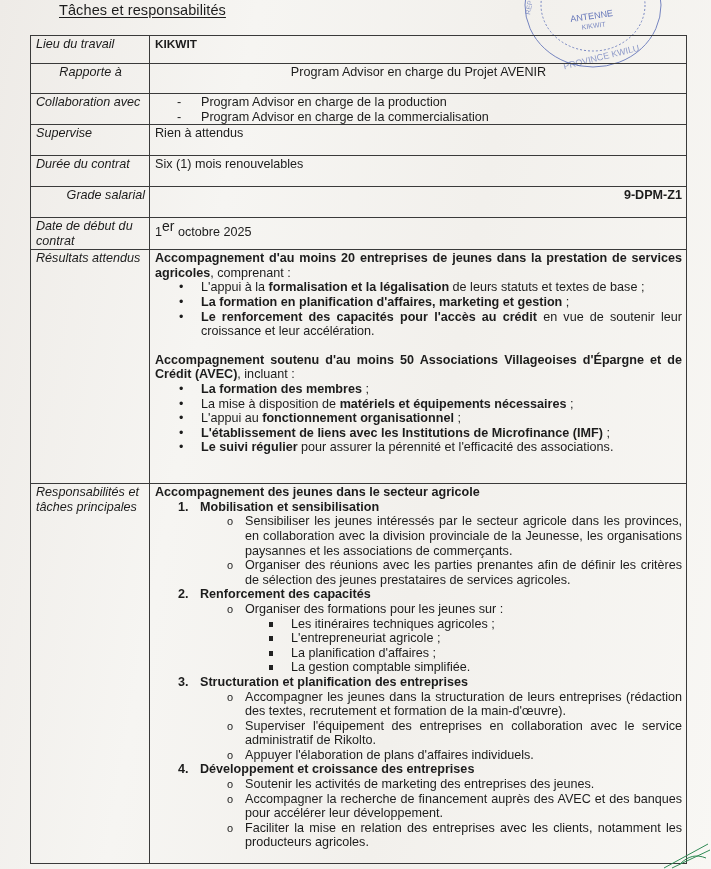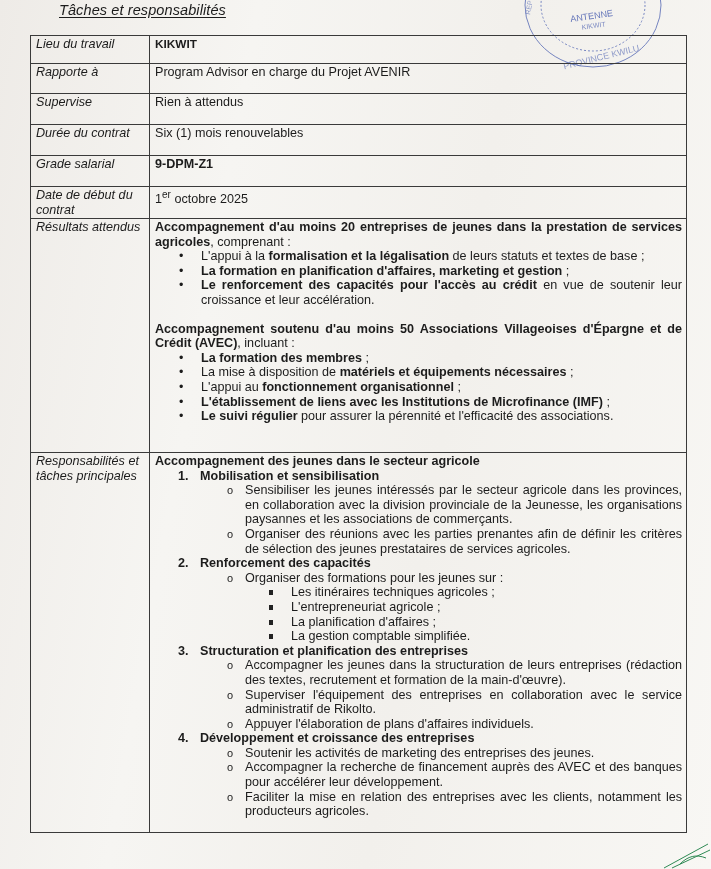--- a/index.html
+++ b/index.html
@@ -12,40 +12,39 @@
     line-height: 14.6px;
   }
   .paper {
     position: absolute; inset: 0;
     background: linear-gradient(100deg, #eeebe7 0%, #f6f5f2 30%, #f2f0ec 60%, #f8f7f4 100%);
   }
   .title {
     position: absolute; left: 59px; top: 3px;
     font-size: 14.5px; text-decoration: underline; text-underline-offset: 2px;
     letter-spacing: 0.1px;
-    font-style: italic;
   }
   table.grid {
     position: absolute; left: 30px; top: 35px;
     width: 657px;
     border-collapse: collapse;
     table-layout: fixed;
   }
   table.grid td {
     border: 1.3px solid #3a3a3a;
     vertical-align: top;
     padding: 1px 4px 0 5px;
   }
   td.lbl { width: 109px; font-style: italic; }
   .r1 td { height: 26px; }
-  .r2 td { height: 28px; }
+  .r2 td { height: 28px; text-align: center; }
   .r3 td { height: 29px; }
   .r4 td { height: 29px; }
   .r5 td { height: 29px; }
-  .r6 td { height: 29px; }
+  .r6 td { height: 29px; text-align: right; }
   .r7 td { height: 30px; }
   .r8 td { height: 232px; }
   .r9 td { height: 378px; }
   .b { font-weight: bold; }
   .dashlist { margin: 0; padding: 0; list-style: none; }
   .dashlist li { padding-left: 22px; position: relative; }
   .dashlist li::before { content: "-"; position: absolute; left: 22px; }
   .dashlist li span { padding-left: 24px; }
   .just { text-align: justify; }
   ul.dot { margin: 0; padding: 0 0 0 46px; list-style: none; }
@@ -89,35 +88,44 @@
 <table class="grid">
   <tbody>
       <tr class="r1">
     <td class="lbl">Lieu du travail</td>
     <td class="b" style="font-weight:bold;font-size:11.8px;">KIKWIT</td>
   </tr>
   <tr class="r2">
     <td class="lbl">Rapporte à</td>
     <td>Program Advisor en charge du Projet AVENIR</td>
   </tr>
+  <tr class="r3">
+    <td class="lbl">Collaboration avec</td>
+    <td>
+      <ul class="dashlist">
+        <li><span>Program Advisor en charge de la production</span></li>
+        <li><span>Program Advisor en charge de la commercialisation</span></li>
+      </ul>
+    </td>
+  </tr>
   <tr class="r4">
     <td class="lbl">Supervise</td>
     <td>Rien à attendus</td>
   </tr>
   <tr class="r5">
     <td class="lbl">Durée du contrat</td>
     <td>Six (1) mois renouvelables</td>
   </tr>
   <tr class="r6">
     <td class="lbl">Grade salarial</td>
     <td class="b">9-DPM-Z1</td>
   </tr>
   <tr class="r7">
     <td class="lbl">Date de début du contrat</td>
-    <td><span>1</span><sup style="font-size:10px">er</sup><span> octobre 2025</span></td>
+    <td><span>1</span><sup style="font-size:14px">er</sup><span> octobre 2025</span></td>
   </tr>
   <tr class="r8">
     <td class="lbl">Résultats attendus</td>
     <td>
       <div class="just"><span class="b">Accompagnement d'au moins 20 entreprises de jeunes dans la prestation de services agricoles</span><span>, comprenant :</span></div>
       <ul class="dot just">
         <li><span>L'appui à la </span><span class="b">formalisation et la légalisation</span><span> de leurs statuts et textes de base ;</span></li>
         <li><span></span><span class="b">La formation en planification d'affaires, marketing et gestion</span><span> ;</span></li>
         <li><span></span><span class="b">Le renforcement des capacités pour l'accès au crédit</span><span> en vue de soutenir leur croissance et leur accélération.</span></li>
       </ul>

